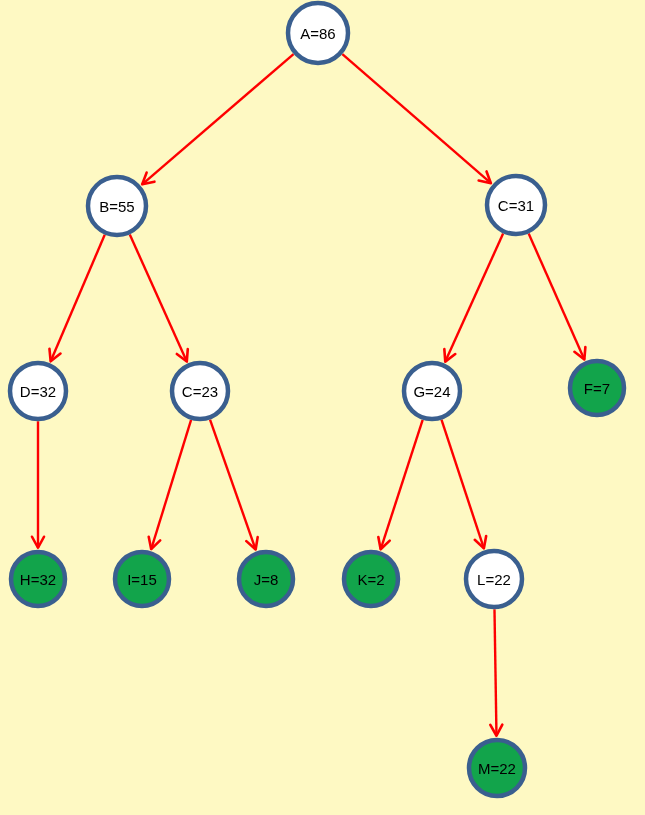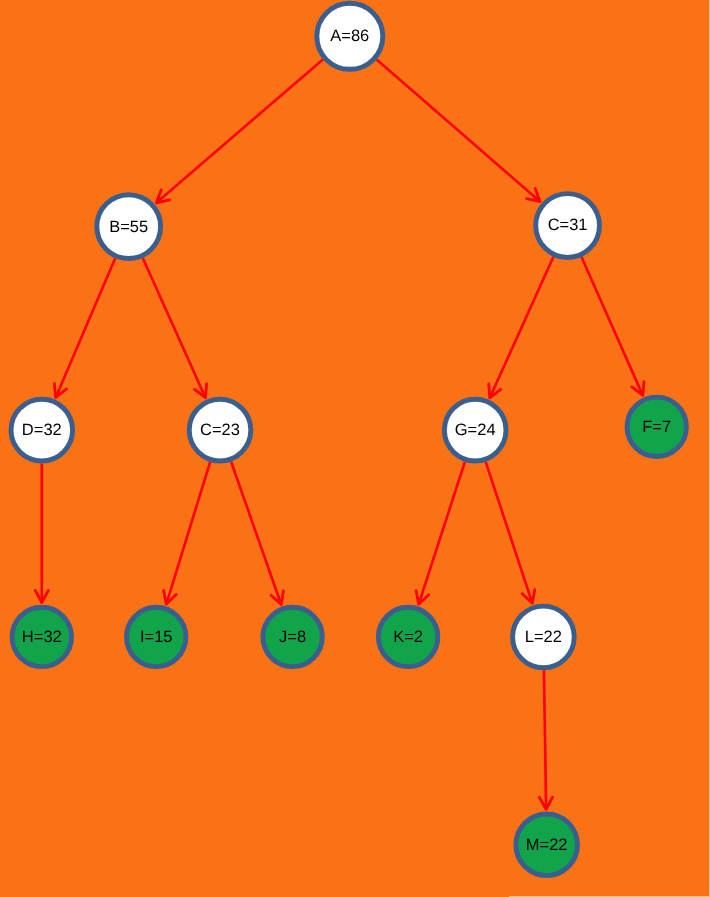--- a/index.html
+++ b/index.html
@@ -4,21 +4,21 @@
 <style>
   html, body {
     margin: 0;
     padding: 0;
     background: #ffffff;
   }
   #stage {
     position: relative;
     width: 645px;
     height: 815px;
-    background: #f97316;
+    background: #fef9c3;
     overflow: hidden;
     font-family: "Liberation Sans", sans-serif;
   }
   #tree-svg {
     display: block;
     width: 645px;
     height: 815px;
   }
   .node-label {
     font-family: "Liberation Sans", sans-serif;

